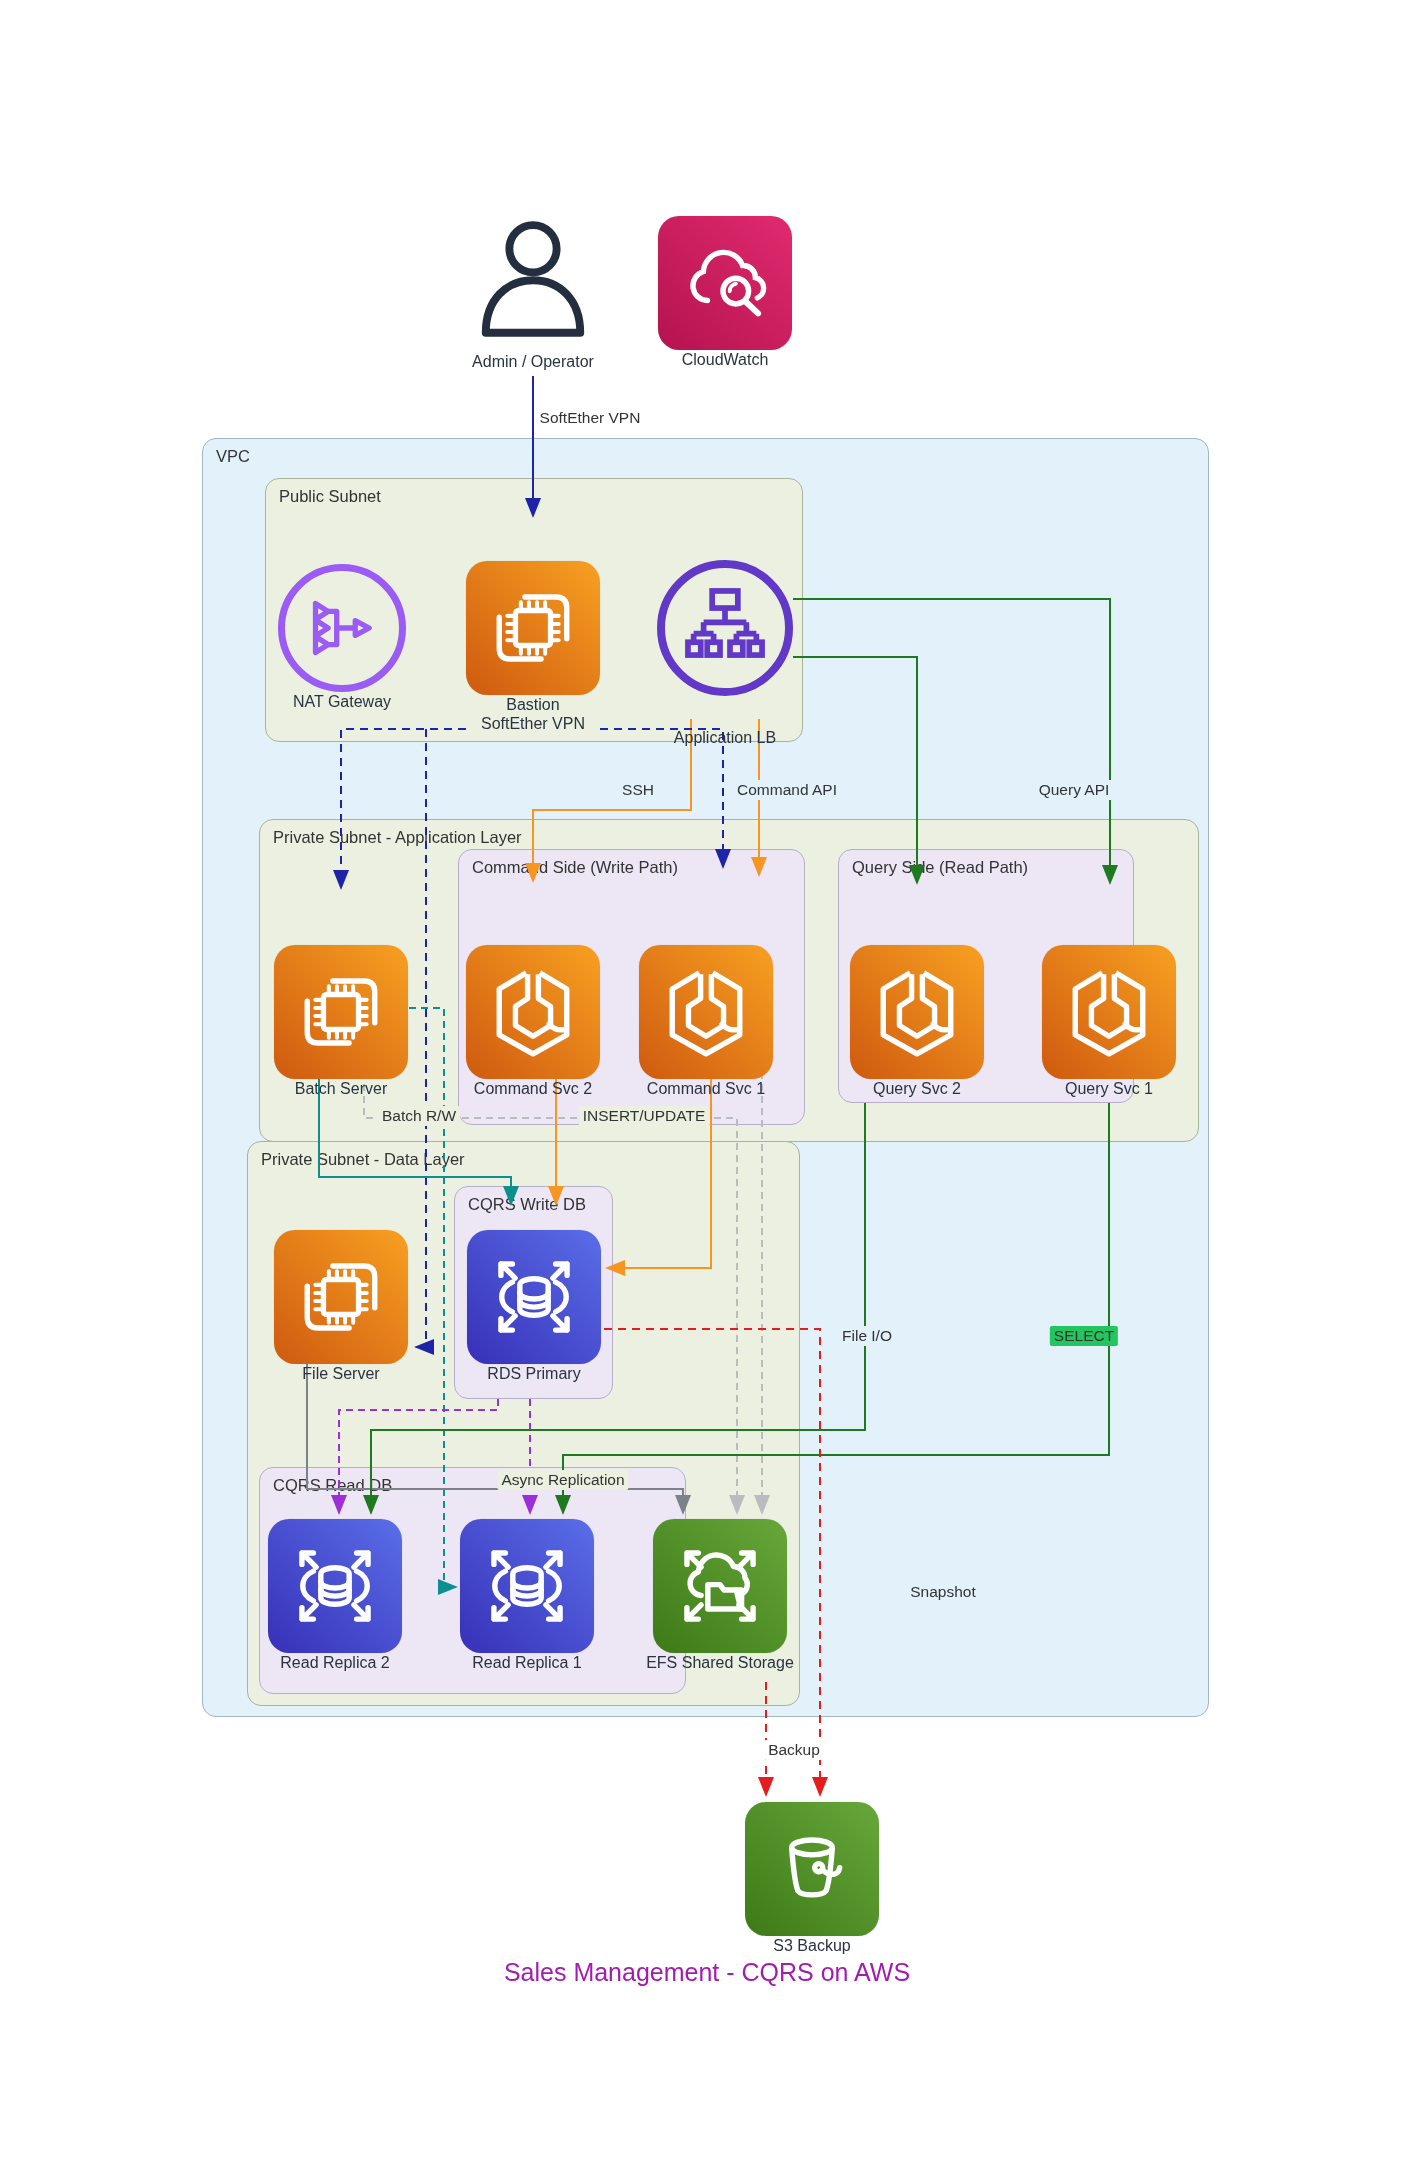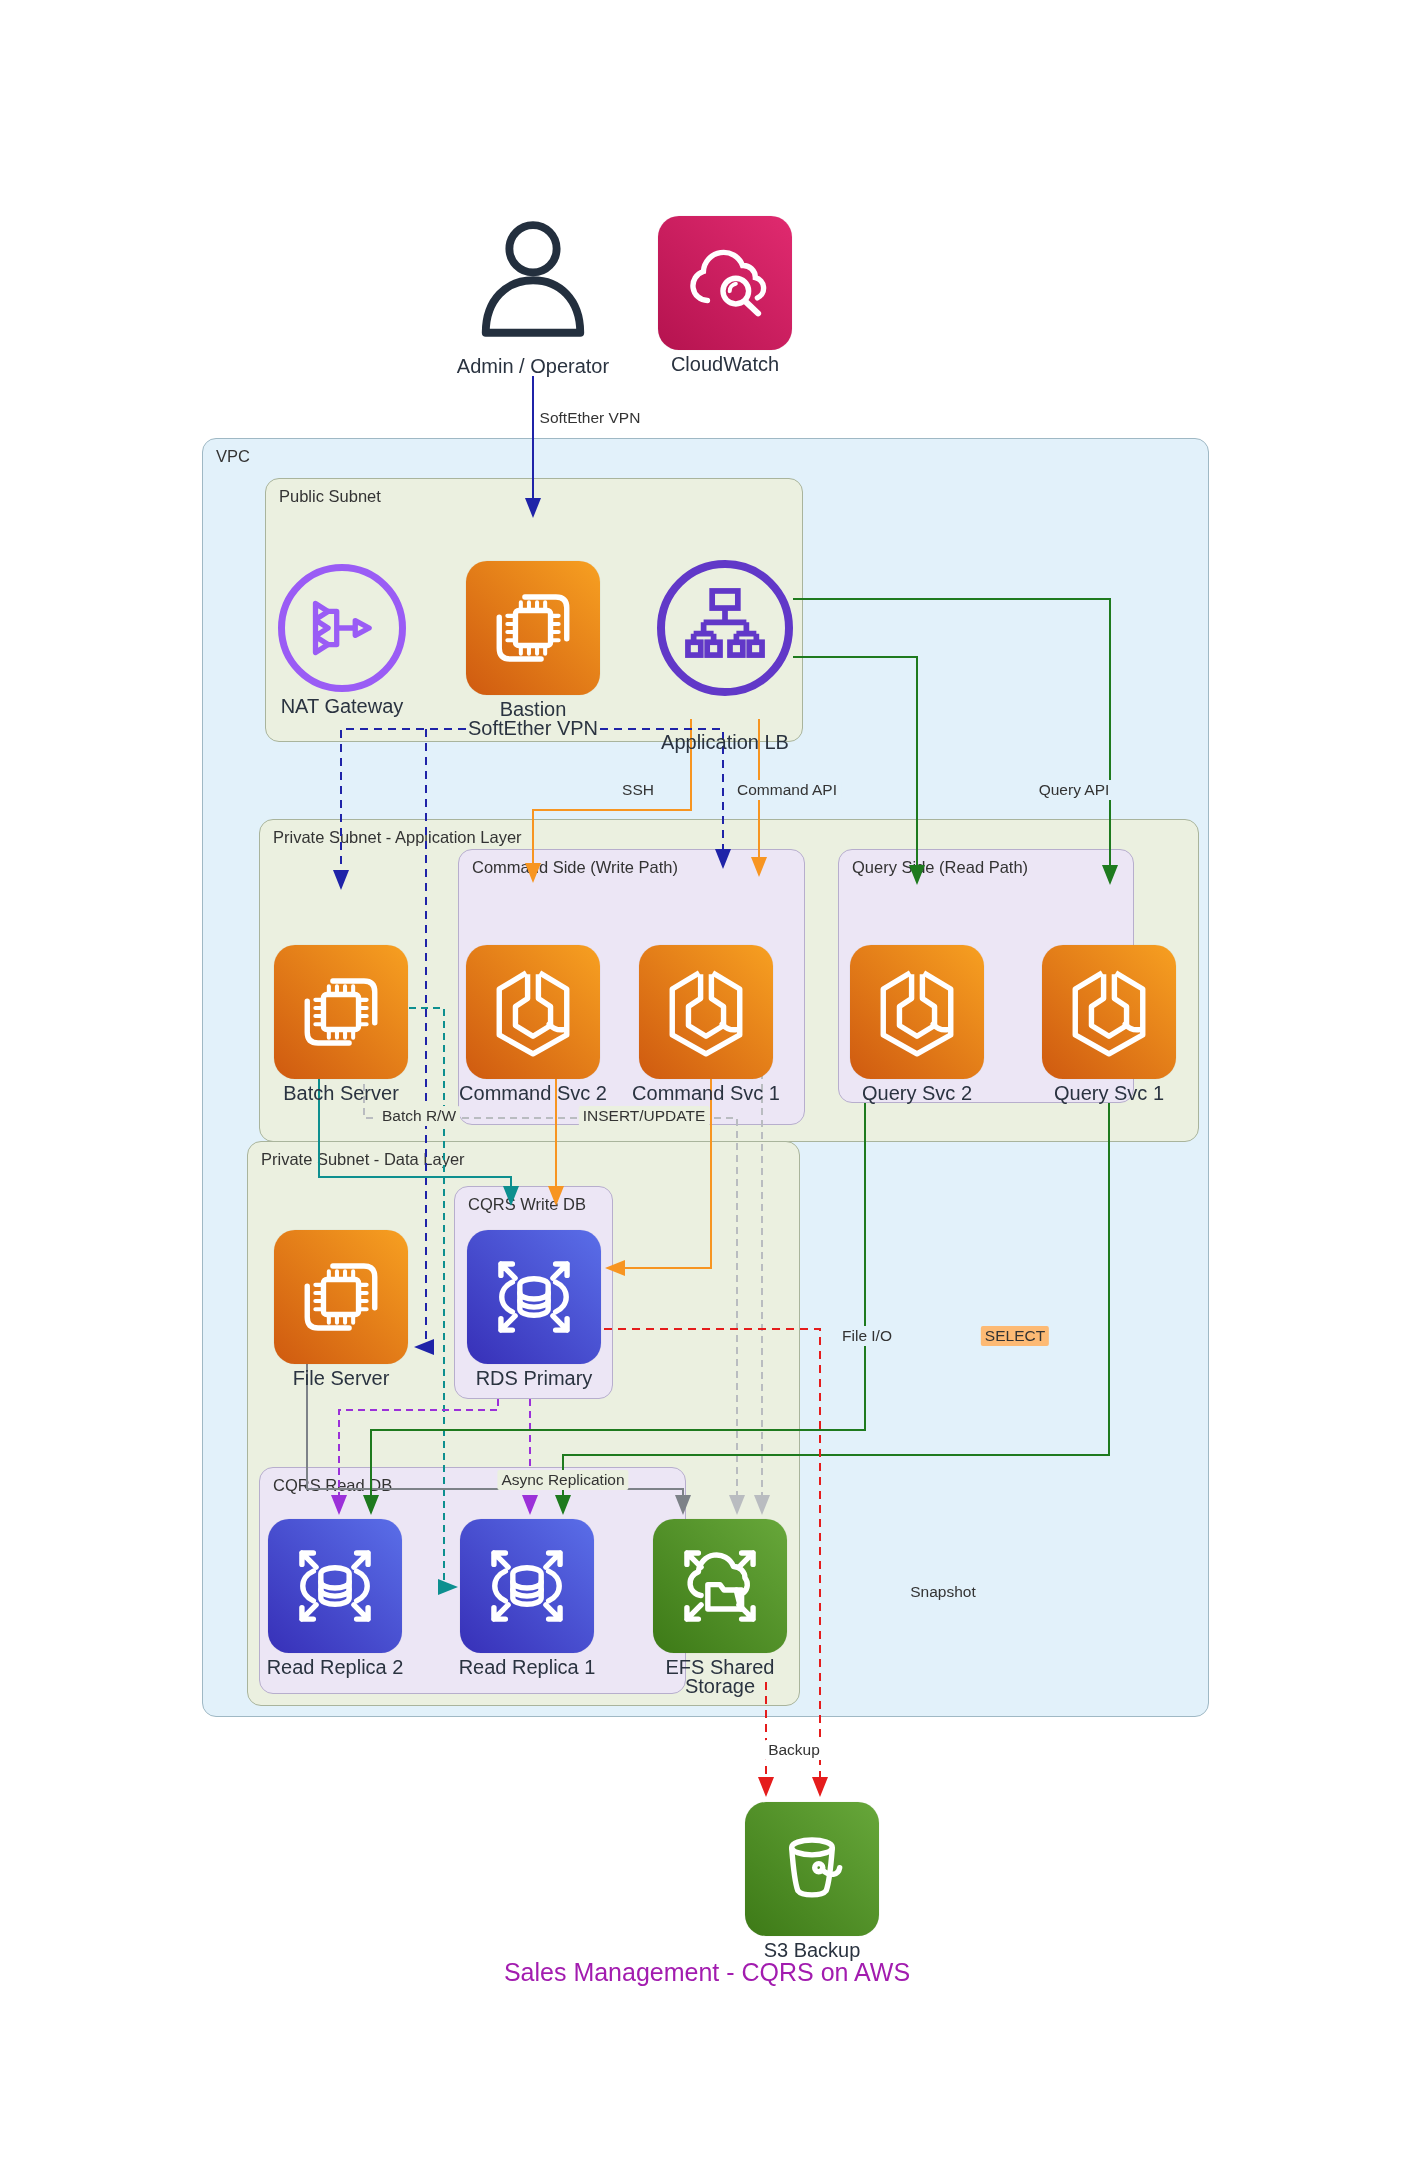--- a/index.html
+++ b/index.html
@@ -4,21 +4,21 @@
 <style>
   html,body{margin:0;padding:0;background:#fff;font-family:"Liberation Sans",sans-serif;}
   #canvas{position:relative;width:1412px;height:2181px;background:#fff;overflow:hidden;}
   .group{position:absolute;border-radius:14px;border:1.4px solid #999;box-sizing:border-box;}
   .group-label{position:absolute;left:13px;top:8px;font-size:16.5px;color:#333;white-space:nowrap;}
   #edges{position:absolute;left:0;top:0;pointer-events:none;}
   .node{position:absolute;width:170px;display:flex;flex-direction:column;align-items:center;}
   .tile{width:134px;height:134px;border-radius:21px;display:flex;align-items:center;justify-content:center;box-shadow:0 0 0 0.5px rgba(0,0,0,0.05);}
   .ring{border-radius:50%;display:flex;align-items:center;justify-content:center;background:transparent;box-sizing:border-box;}
   .bare{display:flex;align-items:center;justify-content:center;}
-  .node-label{margin-top:5px;text-align:center;font-size:20px;line-height:19px;color:#2a3340;white-space:pre-line;}
+  .node-label{text-align:center;font-size:16px;line-height:19px;color:#2a3340;white-space:pre-line;}
   .edge-label{position:absolute;transform:translate(-50%,-50%);font-size:15.5px;color:#333;padding:1px 4px;white-space:nowrap;border-radius:2px;}
   #title{position:absolute;transform:translateX(-50%);font-size:25px;color:#a21caf;white-space:nowrap;}
   svg.glyph{display:block;}
 </style>
 </head>
 <body>
 
 <svg width="0" height="0" style="position:absolute" aria-hidden="true">
   <defs>
     <symbol id="sym-user-icon" viewBox="0 0 80 80">
@@ -305,19 +305,19 @@
       </div>
     </div>
   <div id="labels-layer">
       <div class="edge-label" style="left: 590px; top: 418px; background: rgb(255, 255, 255);">SoftEther VPN</div>
       <div class="edge-label" style="left: 638px; top: 790px; background: rgb(226, 241, 250);">SSH</div>
       <div class="edge-label" style="left: 787px; top: 790px; background: rgb(226, 241, 250);">Command API</div>
       <div class="edge-label" style="left: 1074px; top: 790px; background: rgb(226, 241, 250);">Query API</div>
       <div class="edge-label" style="left: 419px; top: 1116px; background: rgb(235, 240, 224);">Batch R/W</div>
       <div class="edge-label" style="left: 644px; top: 1116px; background: rgb(235, 240, 224);">INSERT/UPDATE</div>
       <div class="edge-label" style="left: 867px; top: 1336px; background: rgb(226, 241, 250);">File I/O</div>
-      <div class="edge-label" style="left: 1015px; top: 1336px; background: #fdba74;">SELECT</div>
+      <div class="edge-label" style="left: 1084px; top: 1336px; background: #22c55e;">SELECT</div>
       <div class="edge-label" style="left: 563px; top: 1436px; background: rgb(235, 240, 224); margin-top: 44px;">Async Replication</div>
       <div class="edge-label" style="left: 943px; top: 1592px; background: rgb(226, 241, 250);">Snapshot</div>
       <div class="edge-label" style="left: 794px; top: 1750px; background: rgb(255, 255, 255);">Backup</div>
     </div>
   <div id="title" style="left: 707px; top: 1958px;">Sales Management - CQRS on AWS</div>
 </div>
 
 </body></html>

